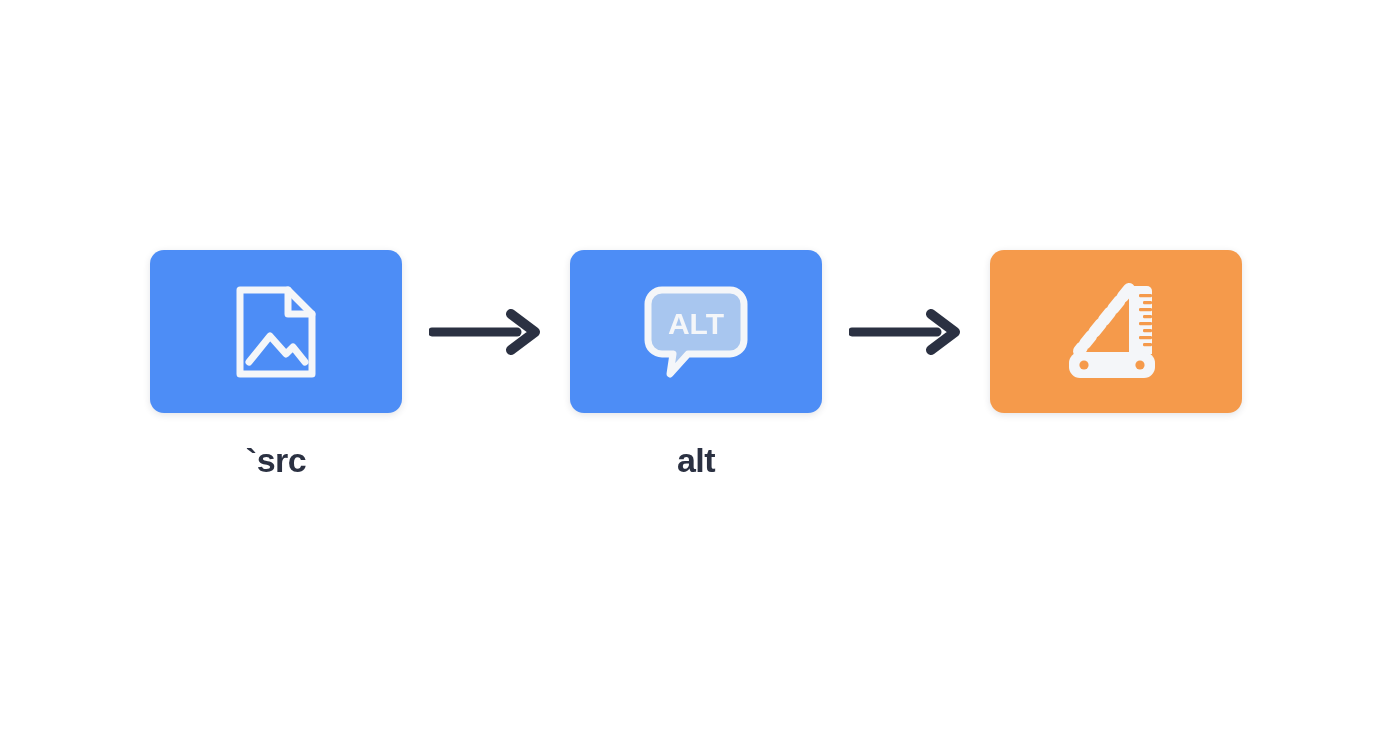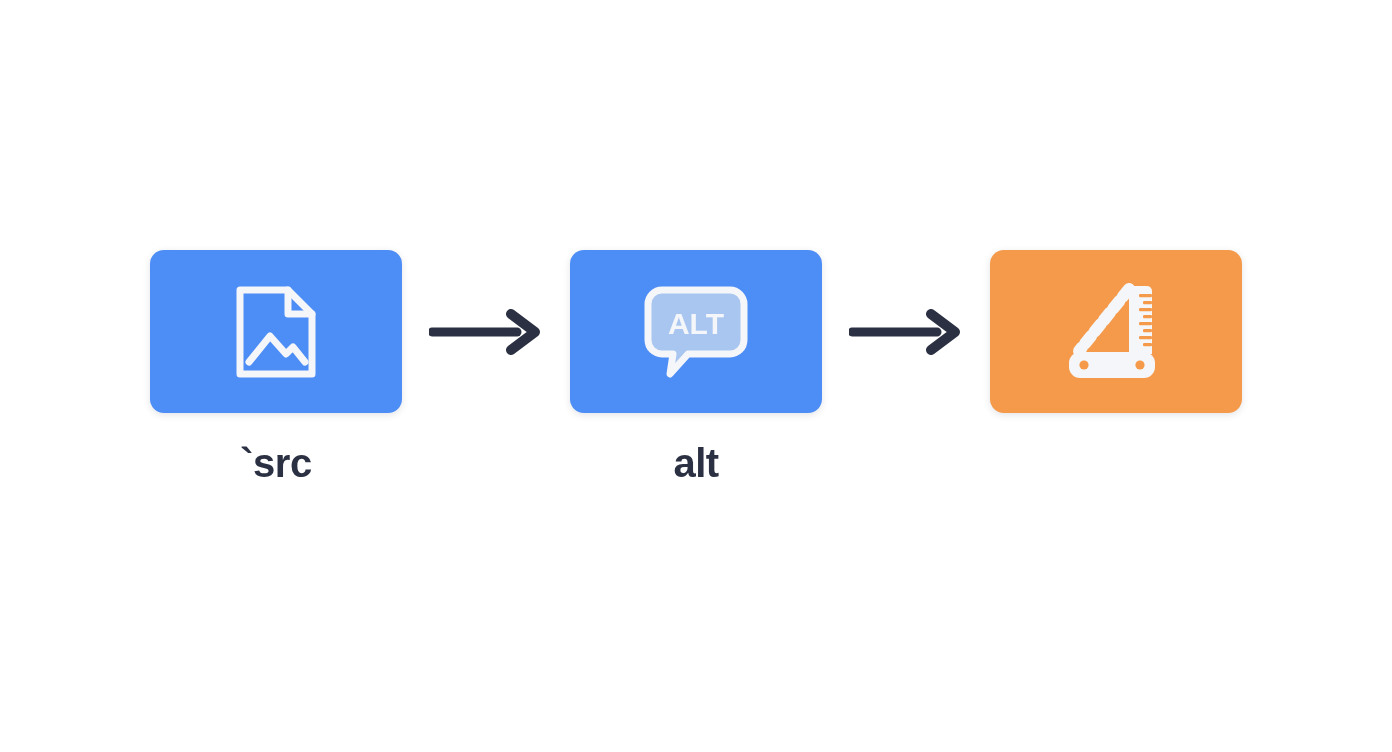--- a/index.html
+++ b/index.html
@@ -49,21 +49,21 @@
     box-shadow: 0 2px 7px rgba(40, 50, 70, 0.13);
   }
 
   .card.blue   { background: #4d8df6; }
   .card.orange { background: #f59a4b; }
 
   .card-icon { display: block; }
 
   .step-label {
     margin-top: 28px;
-    font-size: 40px;
+    font-size: 34px;
     font-weight: 700;
     letter-spacing: -0.5px;
     color: #2b3142;
     white-space: nowrap;
     text-align: center;
     font-family: "Liberation Sans", sans-serif;
   }
 
   
   .connector {

